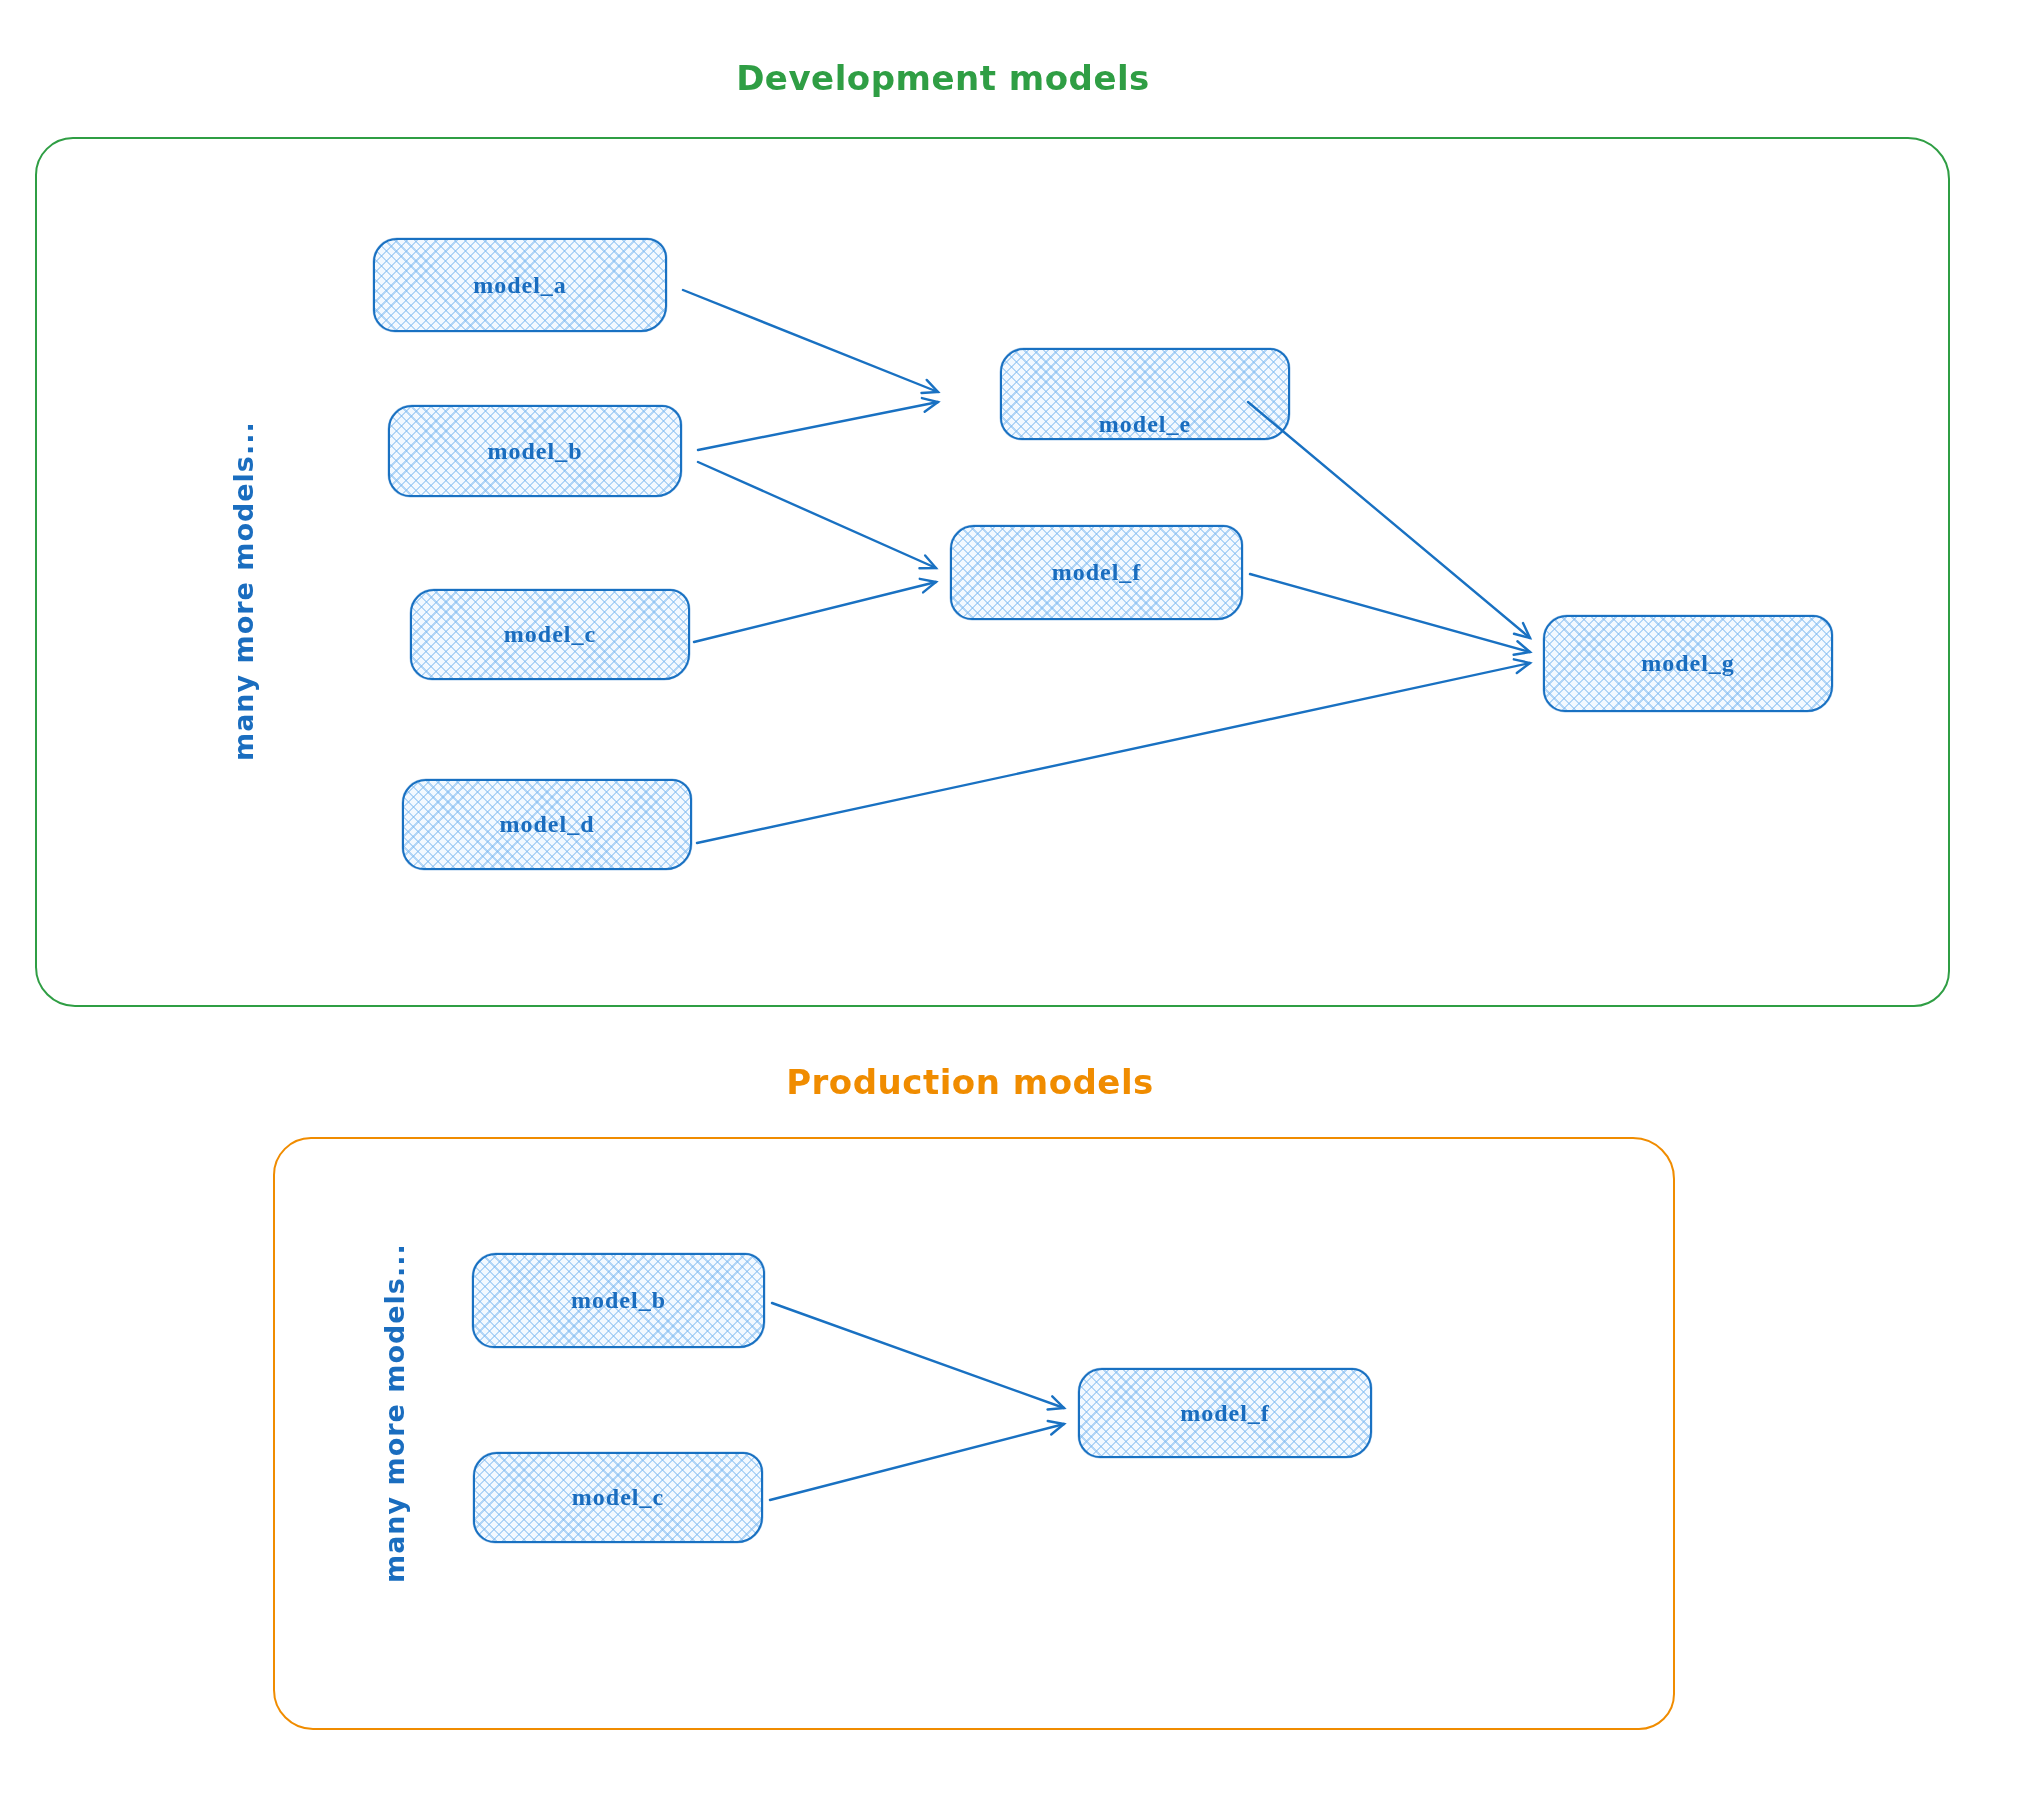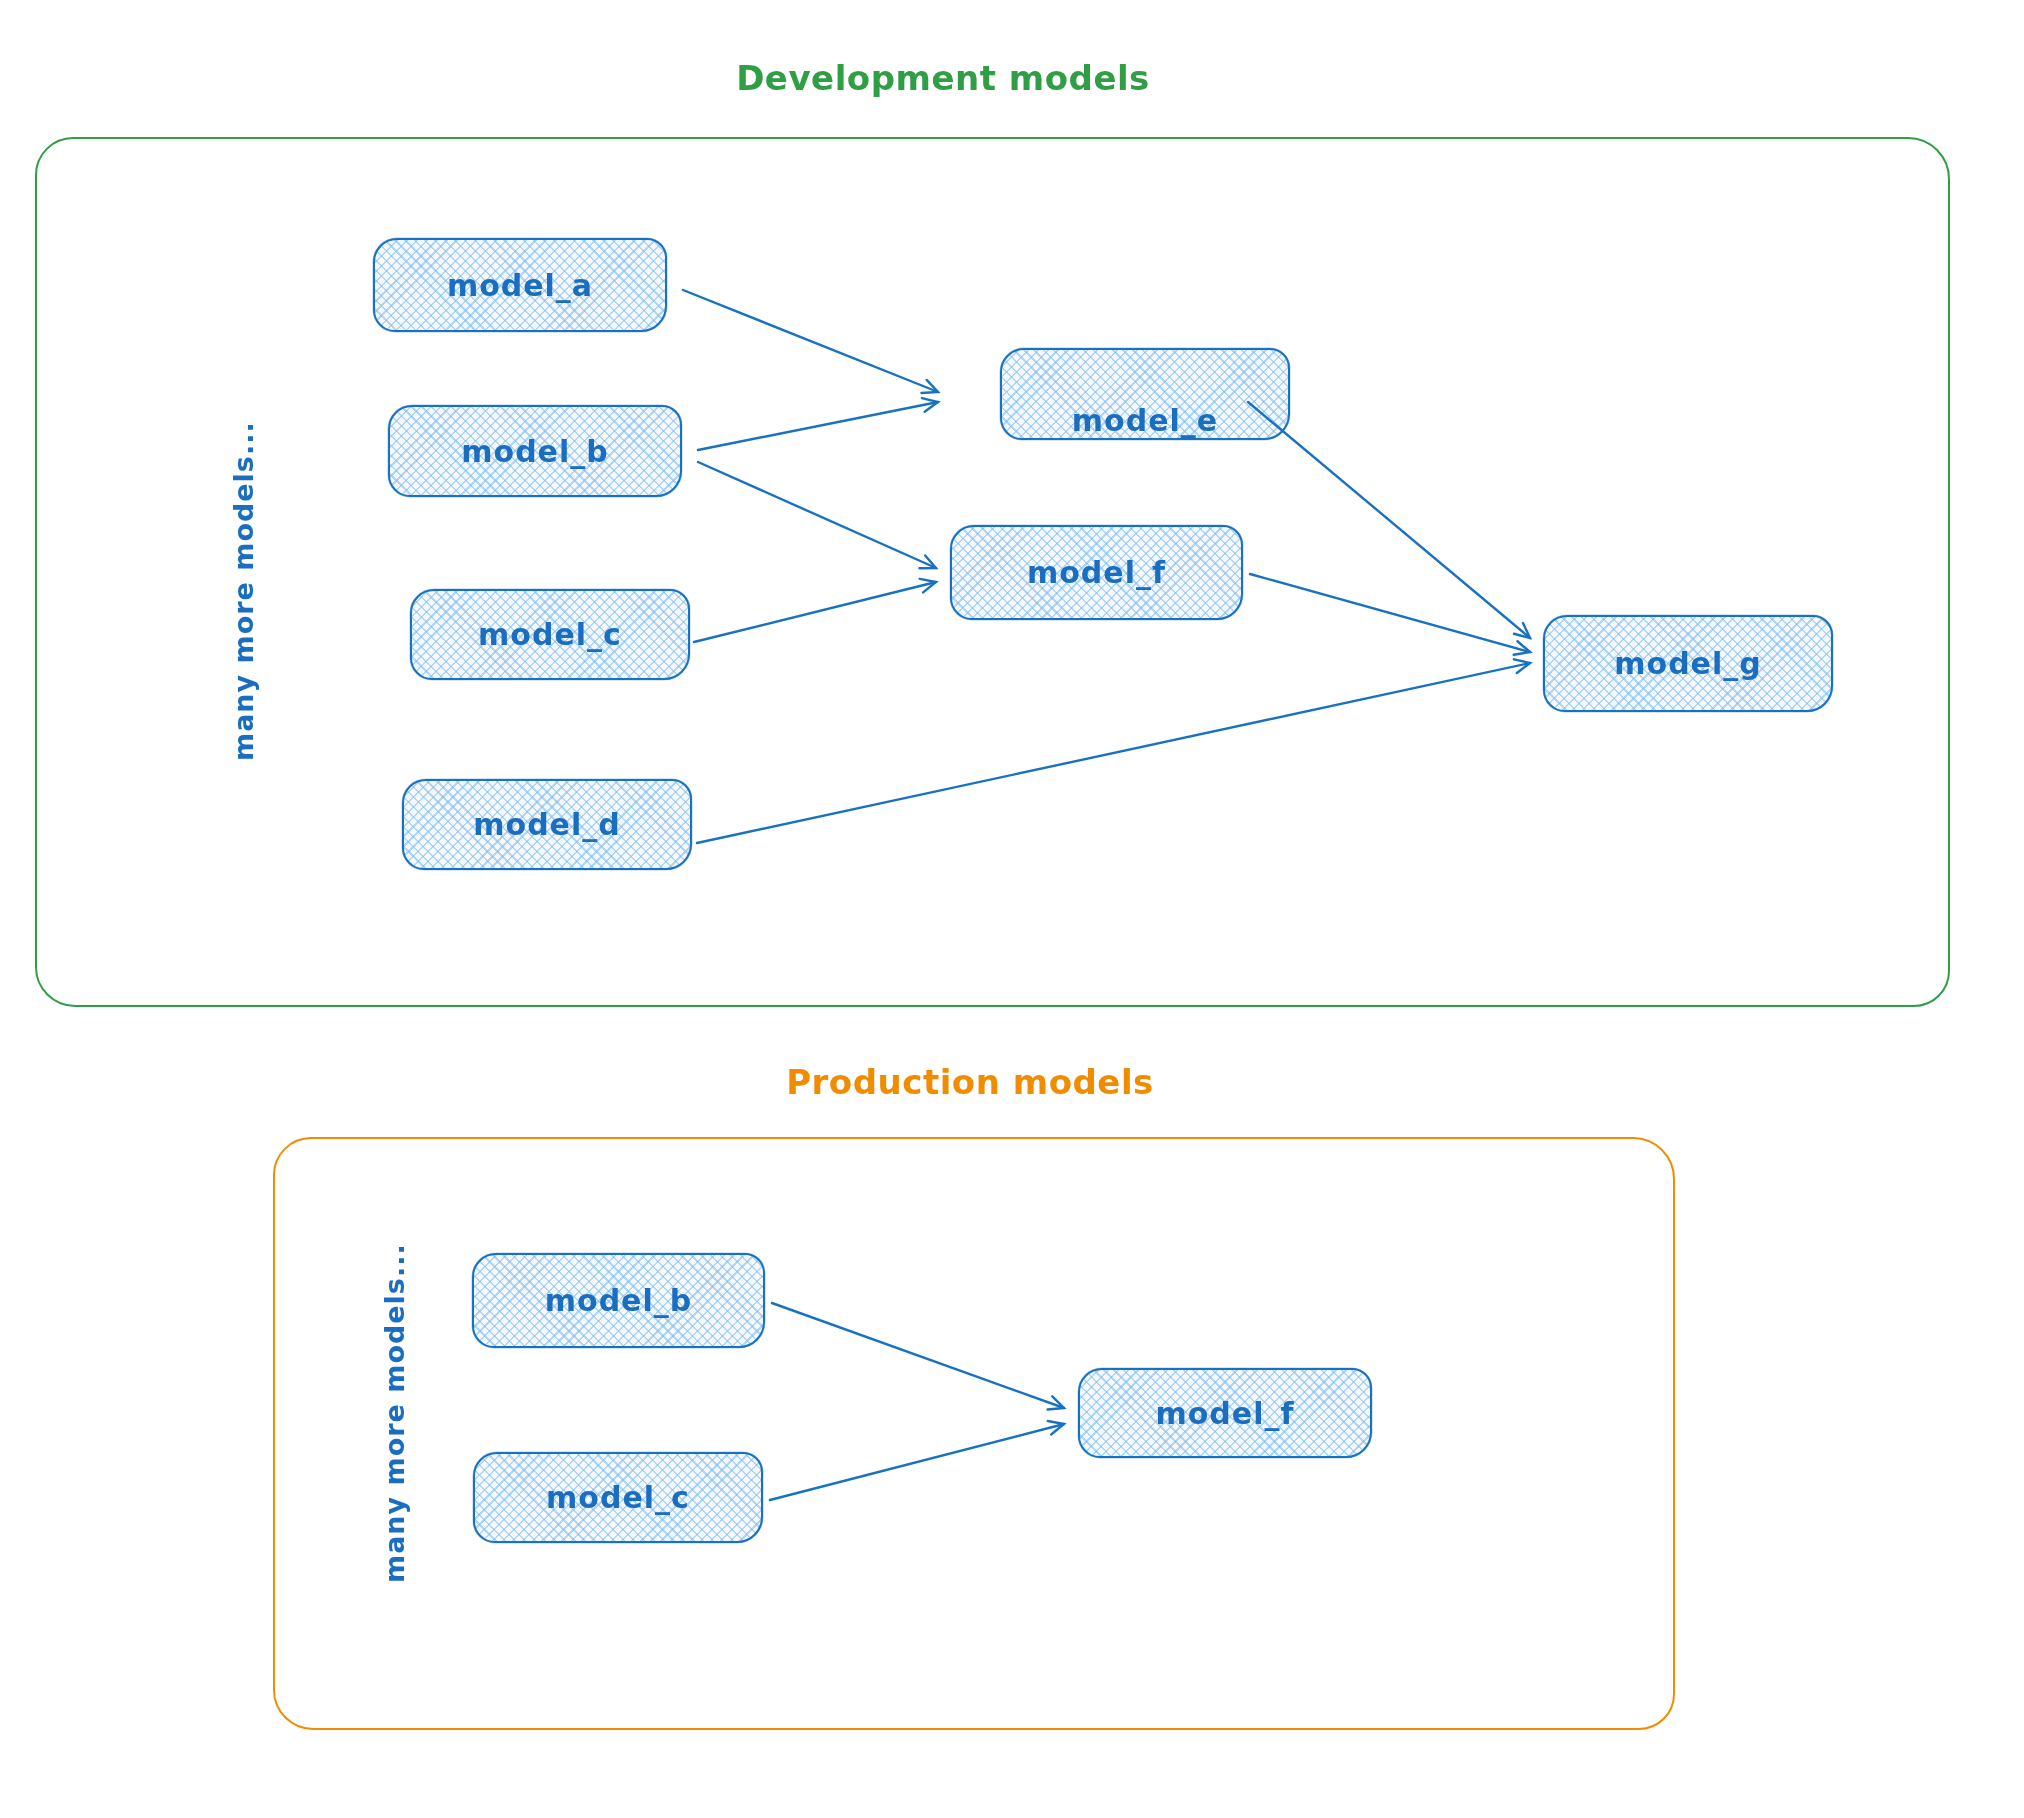--- a/index.html
+++ b/index.html
@@ -57,24 +57,25 @@
         rgba(125, 185, 240, 0.55) 0px, rgba(125, 185, 240, 0.55) 1.6px,
         transparent 1.6px, transparent 7px),
       repeating-linear-gradient(-45deg,
         rgba(125, 185, 240, 0.55) 0px, rgba(125, 185, 240, 0.55) 1.6px,
         transparent 1.6px, transparent 7px),
       #f3f9ff;
     box-shadow: 0 0 0 0.5px rgba(25, 113, 194, 0.35);
   }
   .node-label {
     color: #1a6dbf;
-    font-size: 30px;
+    font-size: 24px;
     font-weight: bold;
     letter-spacing: 1px;
     white-space: nowrap;
+    font-family: Liberation Serif, serif;
   }
 
   .side-label {
     position: absolute;
     width: 320px;
     height: 34px;
     text-align: center;
     color: #1a6dbf;
     font-size: 27px;
     font-weight: bold;

